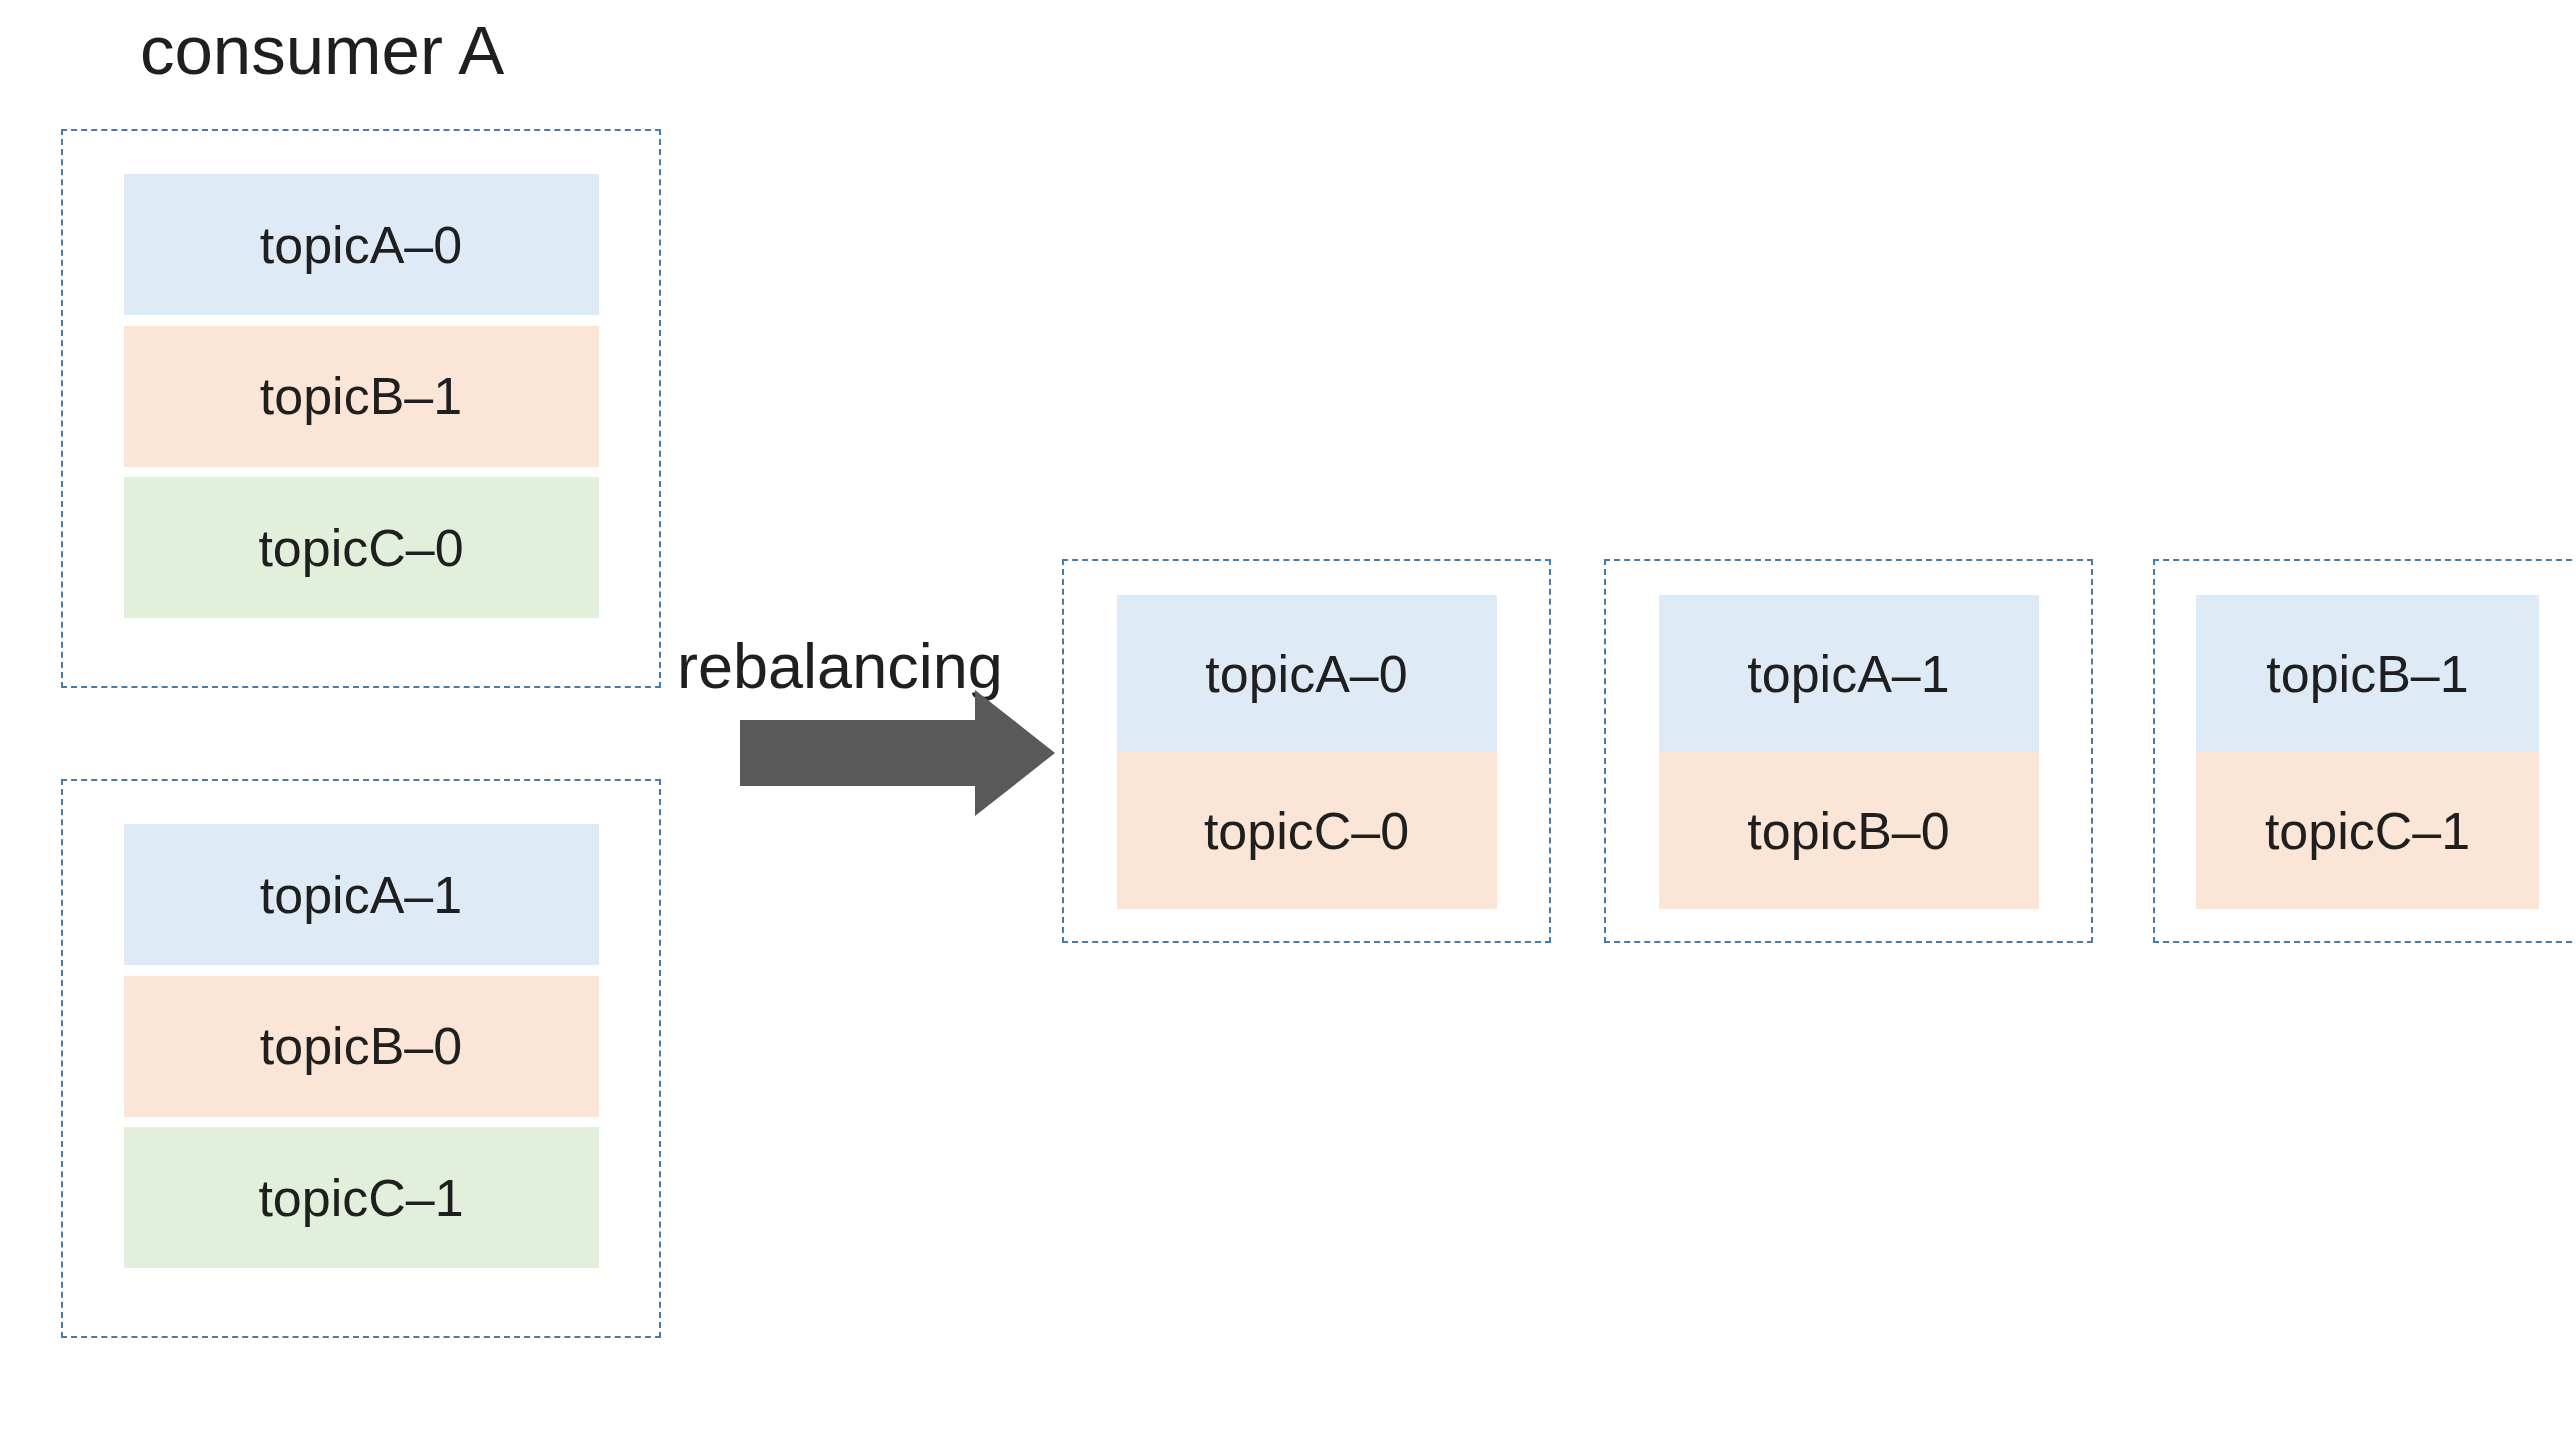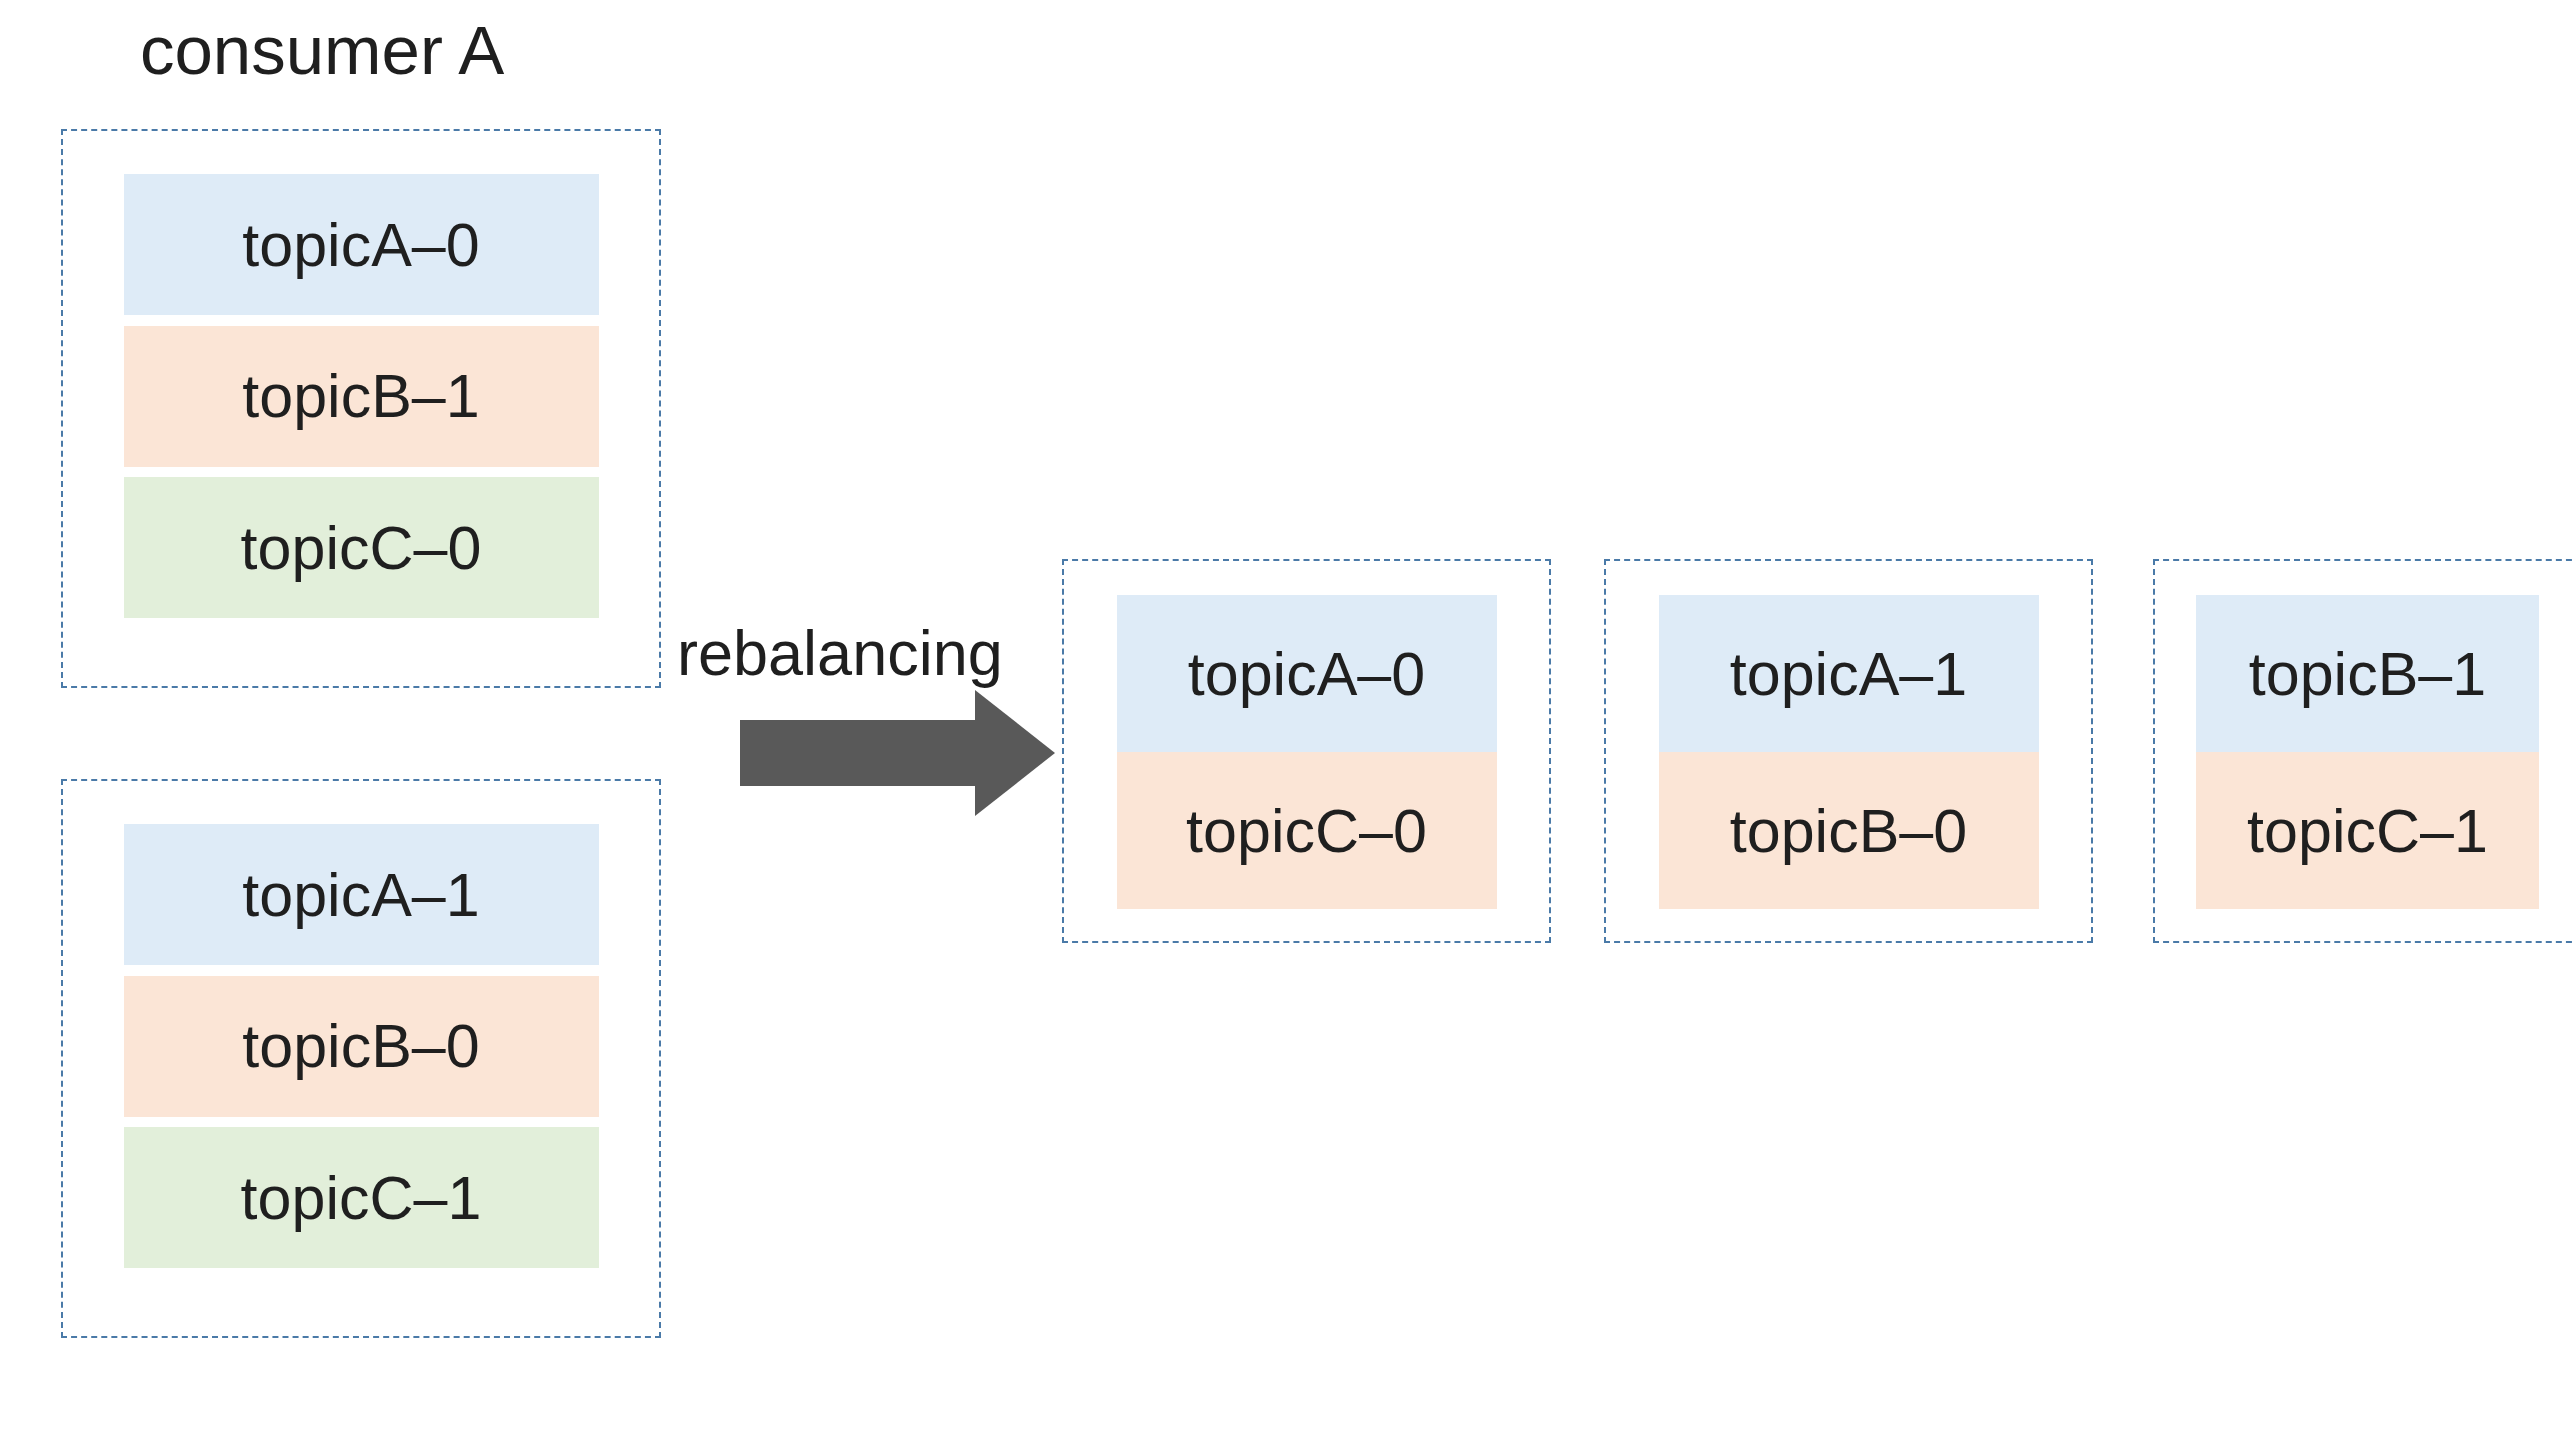--- a/index.html
+++ b/index.html
@@ -39,21 +39,21 @@
   }
   #consumer-a-box { left: 61px; top: 129px; }
   #consumer-b-box { left: 61px; top: 779px; }
 
   .partition {
     width: 475px;
     height: 141px;
     display: flex;
     align-items: center;
     justify-content: center;
-    font-size: 61px;
+    font-size: 52px;
     white-space: nowrap;
   }
 
   .after-box {
     position: absolute;
     width: 489px;
     height: 384px;
     border: 2.1px dashed var(--box-border, #4a7aa8);
     box-sizing: border-box;
     display: flex;
@@ -66,21 +66,21 @@
   #after-box-3 { left: 2153px; top: 559px; width: 429px; }
   .after-box .partition {
     width: 380px;
     height: 157px;
   }
   #after-box-3 .partition { width: 343px; }
 
   .rebalancing-label {
     position: absolute;
     left: 677px;
-    top: 622px;
+    top: 635px;
     font-size: 63px;
     line-height: 1;
     white-space: nowrap;
   }
   .arrow-shaft {
     position: absolute;
     left: 740px;
     top: 720px;
     width: 236px;
     height: 66px;

